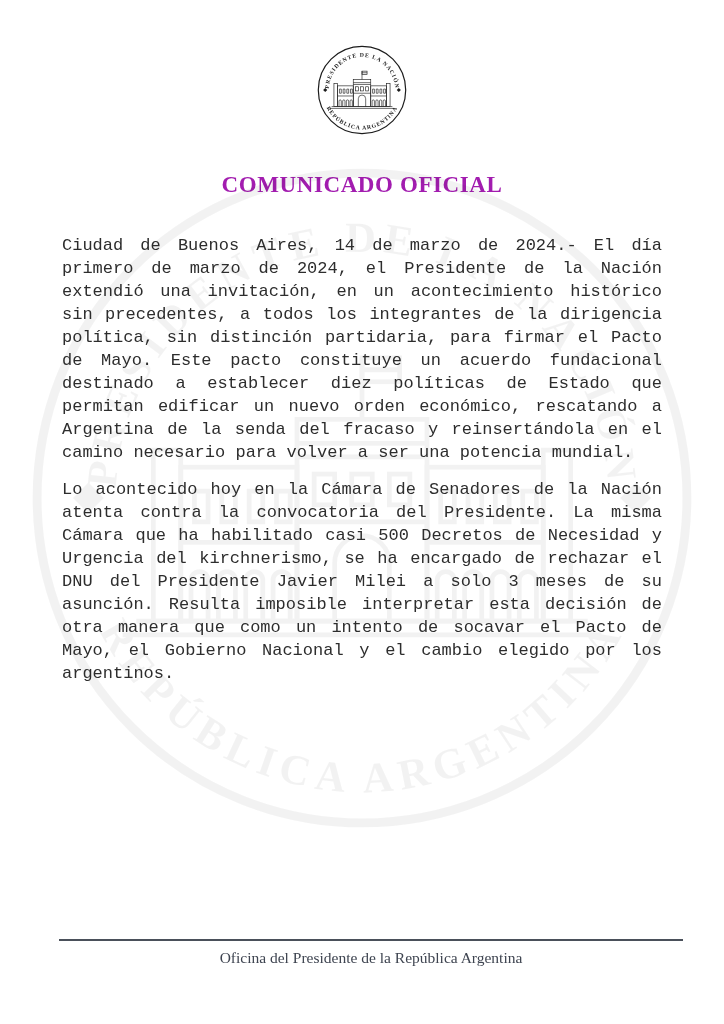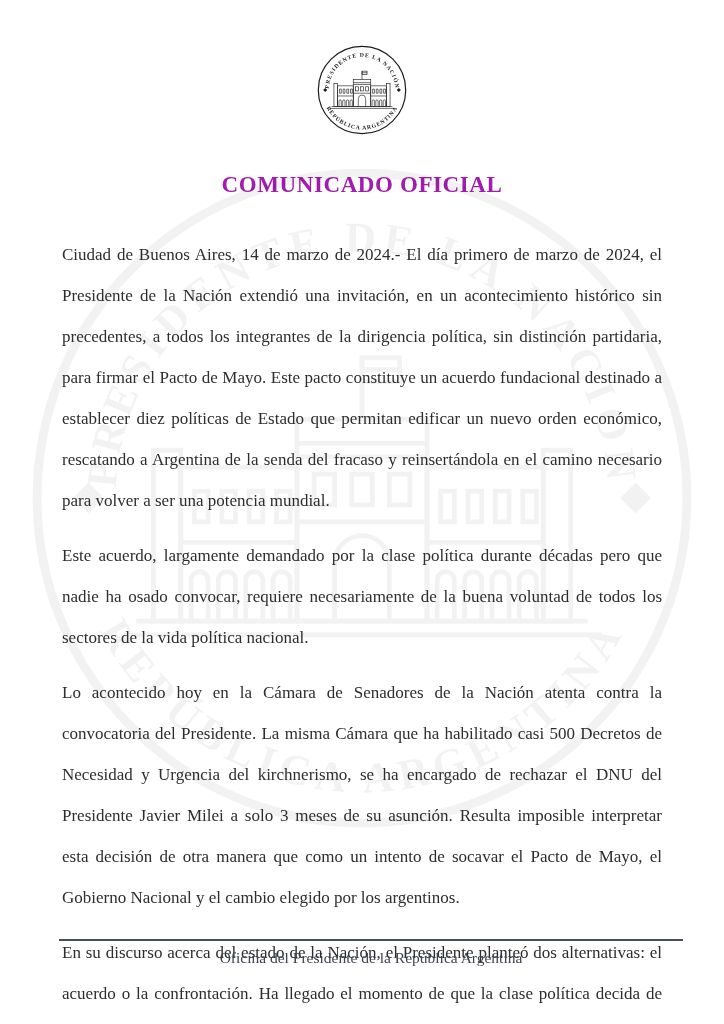--- a/index.html
+++ b/index.html
@@ -48,23 +48,24 @@
     color: #a21caf;
   }
   .body-text {
     position: relative;
     margin: 36px 62px 0 62px;
     z-index: 1;
   }
   .body-text p {
     margin: 0 0 14px 0;
     font-size: 17px;
-    line-height: 41px;
+    line-height: 23px;
     text-align: justify;
     color: #2d2d2d;
+    font-family: Liberation Mono, monospace;
   }
   .doc-footer {
     position: absolute;
     left: 0;
     right: 10px;
     top: 939px;
     z-index: 1;
     margin-left: 28px;
   }
   .footer-rule {
@@ -139,23 +140,21 @@
           <line x1="30" y1="140" x2="170" y2="140"></line>
         </g>
       </g>
     </svg>
   </header>
 
   <h1 class="doc-title">COMUNICADO OFICIAL</h1>
 
   <main class="body-text">
     <p>Ciudad de Buenos Aires, 14 de marzo de 2024.- El día primero de marzo de 2024, el Presidente de la Nación extendió una invitación, en un acontecimiento histórico sin precedentes, a todos los integrantes de la dirigencia política, sin distinción partidaria, para firmar el Pacto de Mayo. Este pacto constituye un acuerdo fundacional destinado a establecer diez políticas de Estado que permitan edificar un nuevo orden económico, rescatando a Argentina de la senda del fracaso y reinsertándola en el camino necesario para volver a ser una potencia mundial.</p>
-    <p>Este acuerdo, largamente demandado por la clase política durante décadas pero que nadie ha osado convocar, requiere necesariamente de la buena voluntad de todos los sectores de la vida política nacional.</p>
     <p>Lo acontecido hoy en la Cámara de Senadores de la Nación atenta contra la convocatoria del Presidente. La misma Cámara que ha habilitado casi 500 Decretos de Necesidad y Urgencia del kirchnerismo, se ha encargado de rechazar el DNU del Presidente Javier Milei a solo 3 meses de su asunción. Resulta imposible interpretar esta decisión de otra manera que como un intento de socavar el Pacto de Mayo, el Gobierno Nacional y el cambio elegido por los argentinos.</p>
-    <p>En su discurso acerca del estado de la Nación, el Presidente planteó dos alternativas: el acuerdo o la confrontación. Ha llegado el momento de que la clase política decida de qué lado de la historia quiere quedar.</p>
   </main>
 
   <footer class="doc-footer">
     <hr class="footer-rule">
     <div class="footer-text">Oficina del Presidente de la República Argentina</div>
   </footer>
 
 </div>
 
 </body></html>

